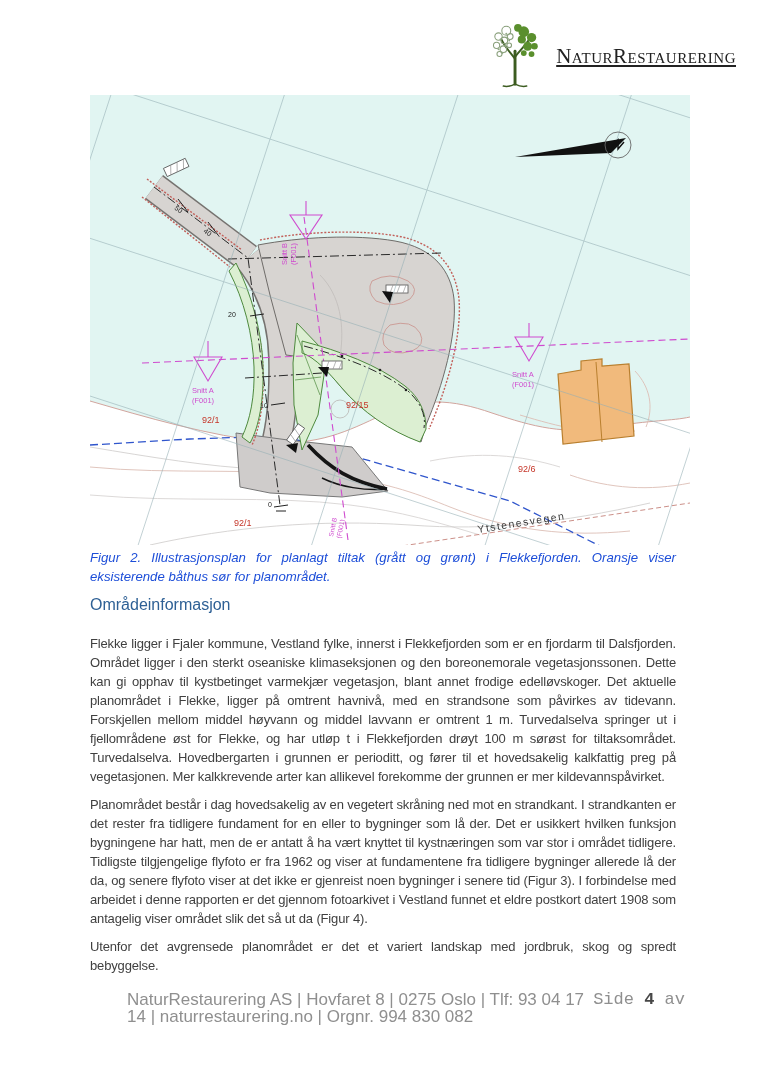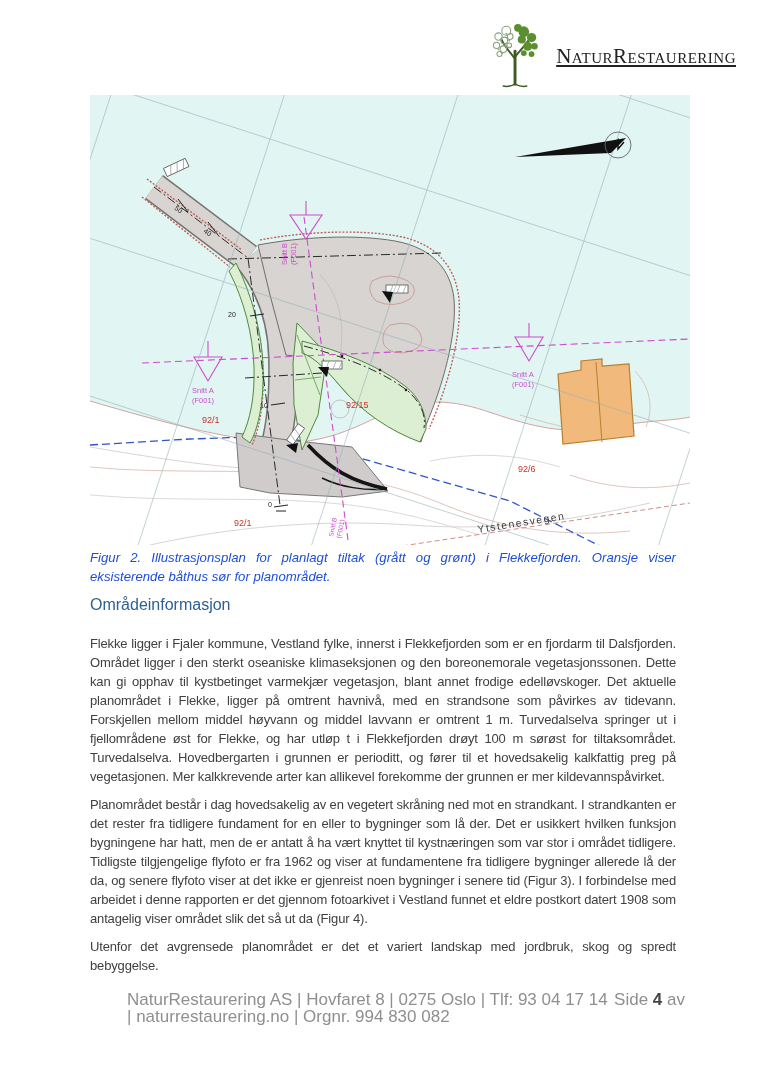--- a/index.html
+++ b/index.html
@@ -28,21 +28,21 @@
   }
   
   .bodytext{position:absolute;left:90px;top:634px;width:586px;}
   .bodytext p{
     margin:0 0 9px 0;font-size:13px;line-height:19px;letter-spacing:-0.15px;
     text-align:justify;color:#404040;
   }
   
   .footer{position:absolute;left:90px;top:991px;width:586px;font-size:17px;color:#8f8f8f;line-height:17px;margin-left:37px;}
   .footer .row1{display:flex;justify-content:space-between;}
-  .footer .pagegrp{padding-right:28px;white-space:nowrap;}
+  .footer .pagegrp{padding-right:28px;white-space:nowrap;font-family:Liberation Mono, monospace;}
   .pgnum{color:#474747;font-weight:bold;}
   svg text{font-family:"Liberation Sans", sans-serif;}
 </style>
 </head>
 <body>
 
 <div class="page">
 
   <div class="logo">
     <svg width="56" height="68" viewBox="0 0 56 70">

